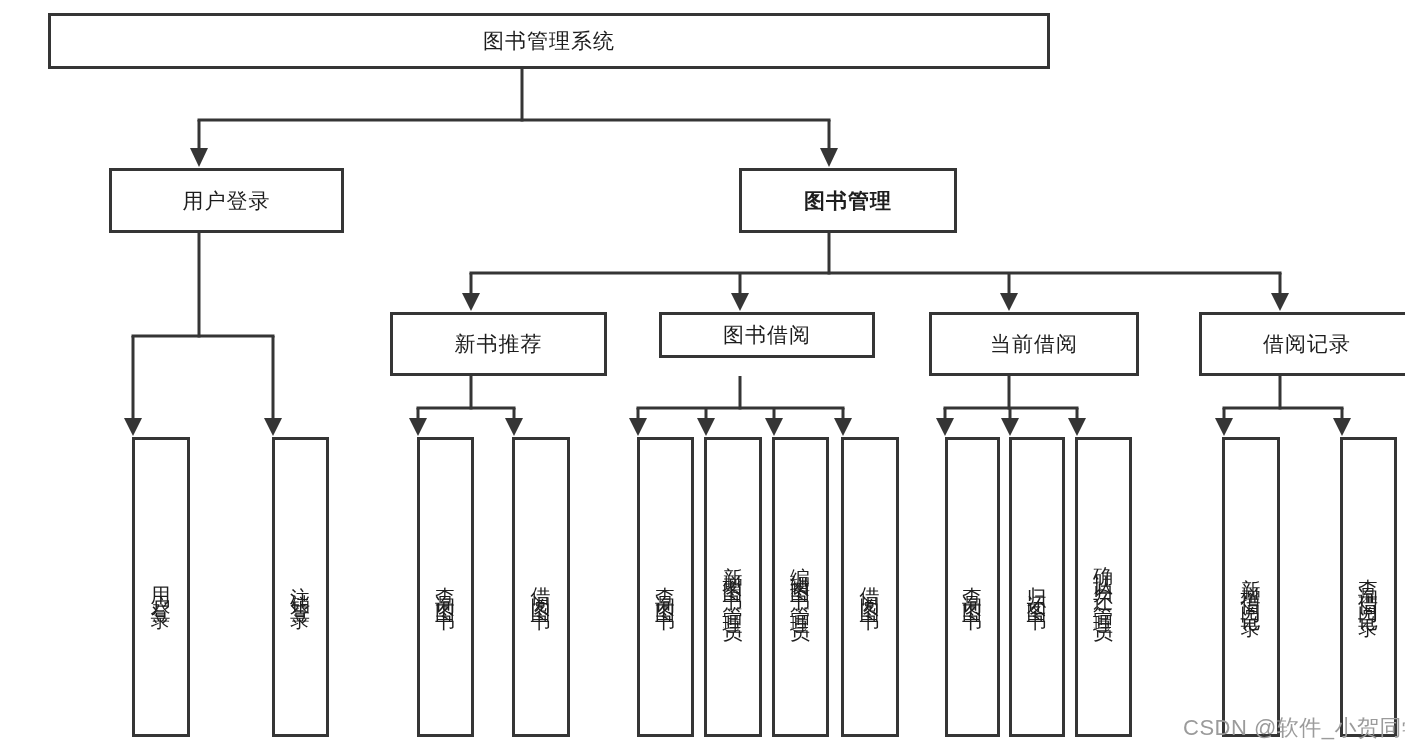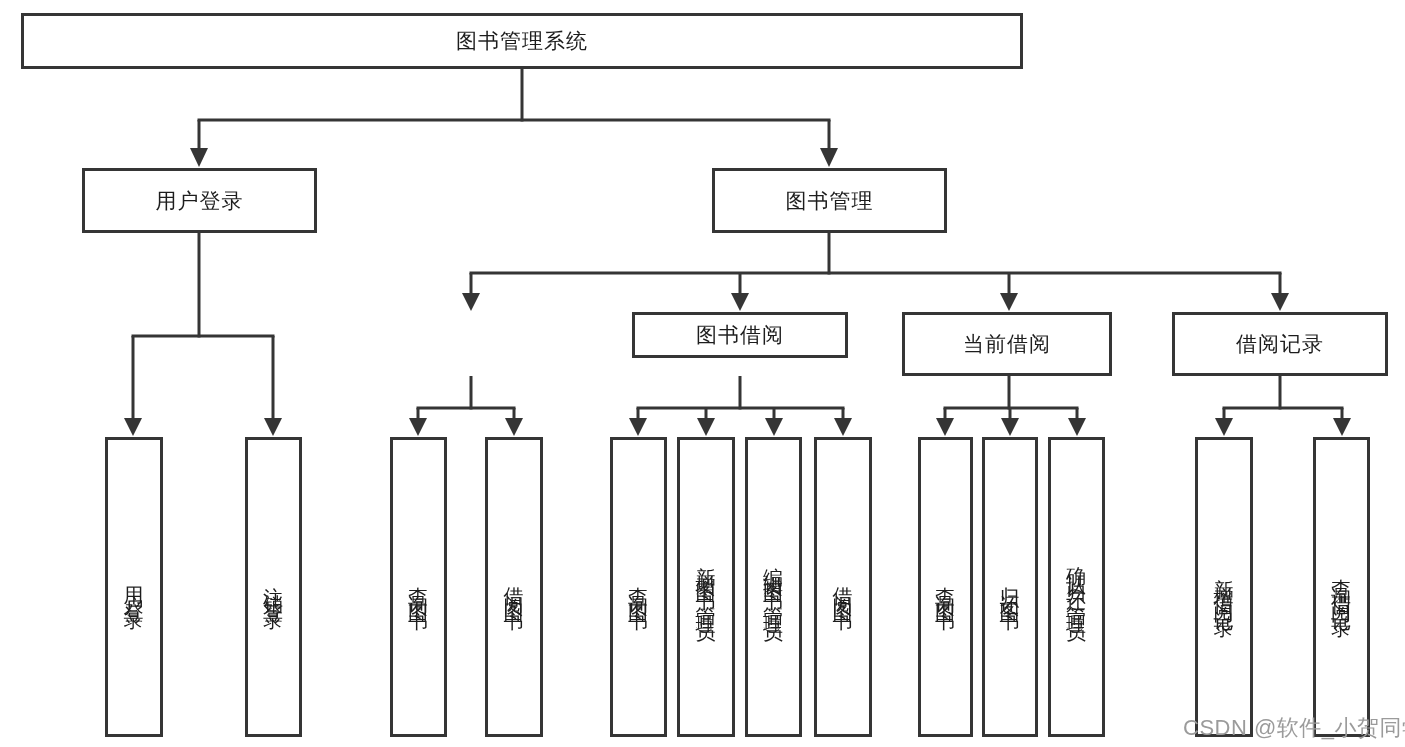--- a/index.html
+++ b/index.html
@@ -15,20 +15,21 @@
   }
   .node{
     position:absolute;
     box-sizing:border-box;
     border:3px solid #353535;
     background:#ffffff;
     display:flex;
     align-items:center;
     justify-content:center;
     color:#1d1d1d;
+    margin-left:27px;
   }
   .h-node{font-size:21px;letter-spacing:1px;}
   .v-node{
     font-size:20px;
     writing-mode:vertical-rl;
     text-orientation:mixed;
     letter-spacing:8px;
     line-height:1;
   }
   .v-node span{display:block;}
@@ -108,24 +109,27 @@
     <polygon points="1333,418 1351,418 1342,436" stroke="none"></polygon>
   </svg>
 
   <div class="node h-node" style="left:21px;top:13px;width:1002px;height:56px;">
     <span>图书管理系统</span>
   </div>
 
   <div class="node h-node" style="left:82px;top:168px;width:235px;height:65px;">
     <span>用户登录</span>
   </div>
-  <div class="node h-node" style="left:712px;top:168px;width:235px;height:65px;">
+  <div class="node h-node" style="left:712px;top:168px;width:218px;height:65px;font-weight:bold;">
     <span>图书管理</span>
   </div>
 
+  <div class="node h-node" style="left:363px;top:312px;width:217px;height:64px;">
+    <span>新书推荐</span>
+  </div>
   <div class="node h-node" style="left:632px;top:312px;width:216px;height:46px;">
     <span>图书借阅</span>
   </div>
   <div class="node h-node" style="left:902px;top:312px;width:210px;height:64px;justify-content:center;">
     <span>当前借阅</span>
   </div>
   <div class="node h-node" style="left:1172px;top:312px;width:216px;height:64px;">
     <span>借阅记录</span>
   </div>
 

